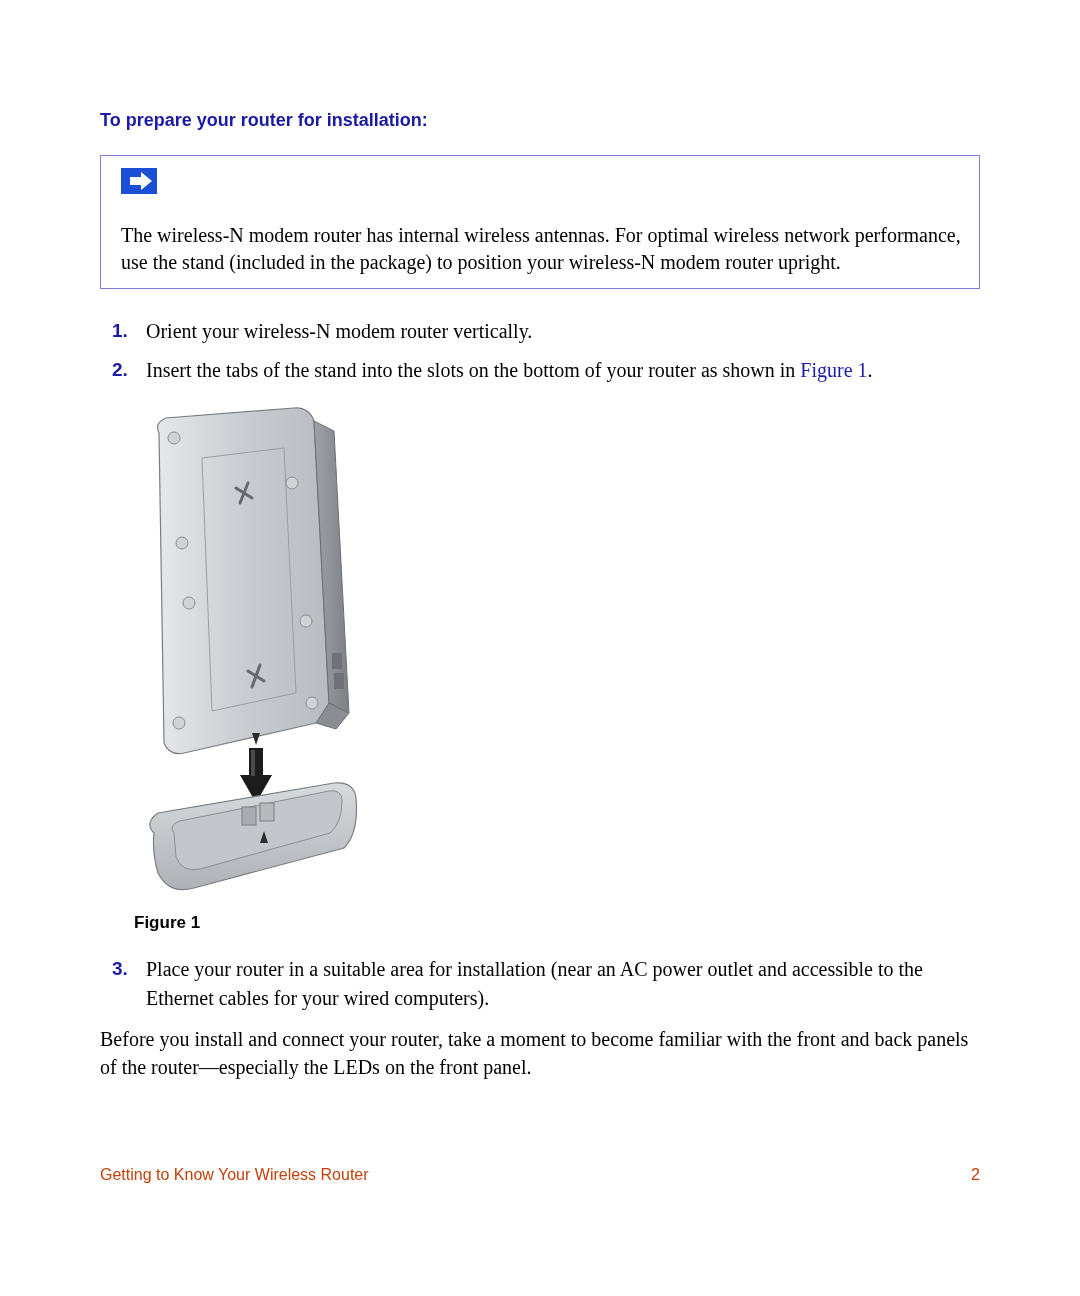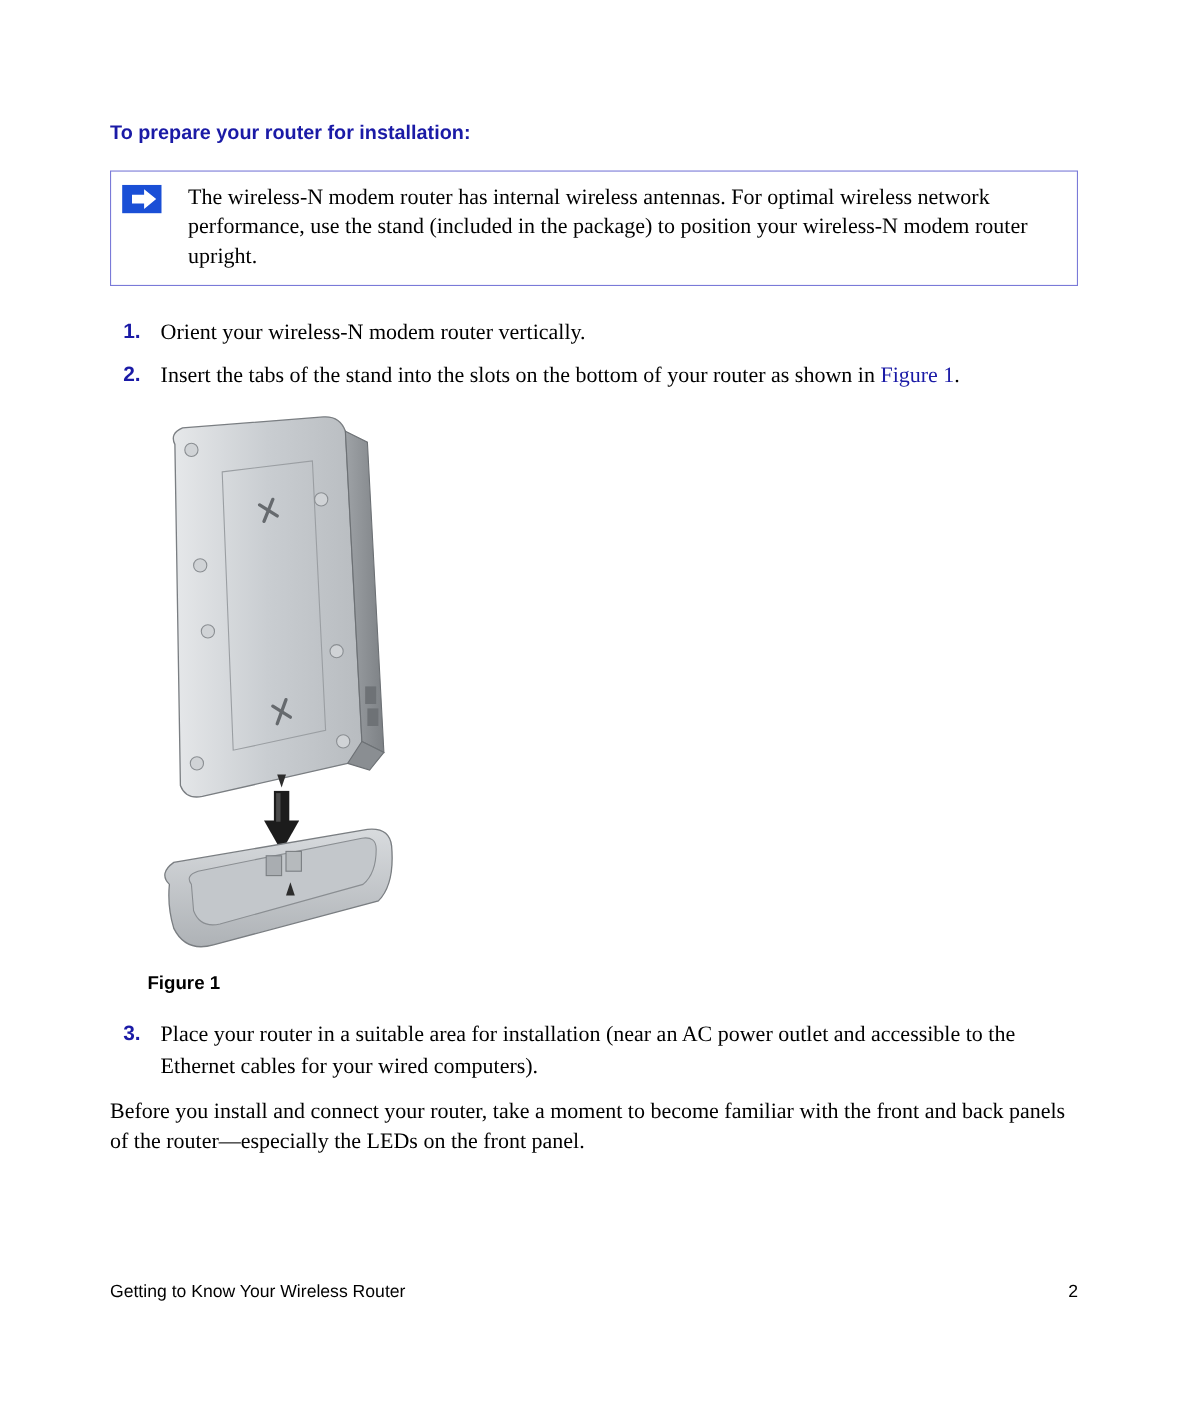--- a/index.html
+++ b/index.html
@@ -18,25 +18,26 @@
   }
   .subheading {
     font-family: Arial, Helvetica, sans-serif;
     font-weight: bold;
     font-size: 18px;
     color: #1a1aa6;
     margin-bottom: 24px;
   }
   .note-box {
     border: 1px solid #7a7ad8;
-    padding: 10px 14px 12px 10px;
+    padding: 10px 14px 12px 20px;
     display: flex;
     align-items: flex-start;
     gap: 24px;
     margin-bottom: 28px;
+    flex-direction: column;
   }
   .note-icon {
     flex: 0 0 auto;
     margin-top: 2px;
   }
   .note-text {
     font-size: 20px;
     line-height: 1.35;
     color: #000;
   }
@@ -94,21 +95,21 @@
   }
   .footer {
     position: absolute;
     left: 100px;
     right: 100px;
     bottom: 60px;
     display: flex;
     justify-content: space-between;
     font-family: Arial, Helvetica, sans-serif;
     font-size: 16px;
-    color: #000000;
+    color: #c2410c;
   }
 </style>
 </head>
 <body>
 
 <div class="page">
 
   <div class="subheading">To prepare your router for installation:</div>
 
   <div class="note-box">

